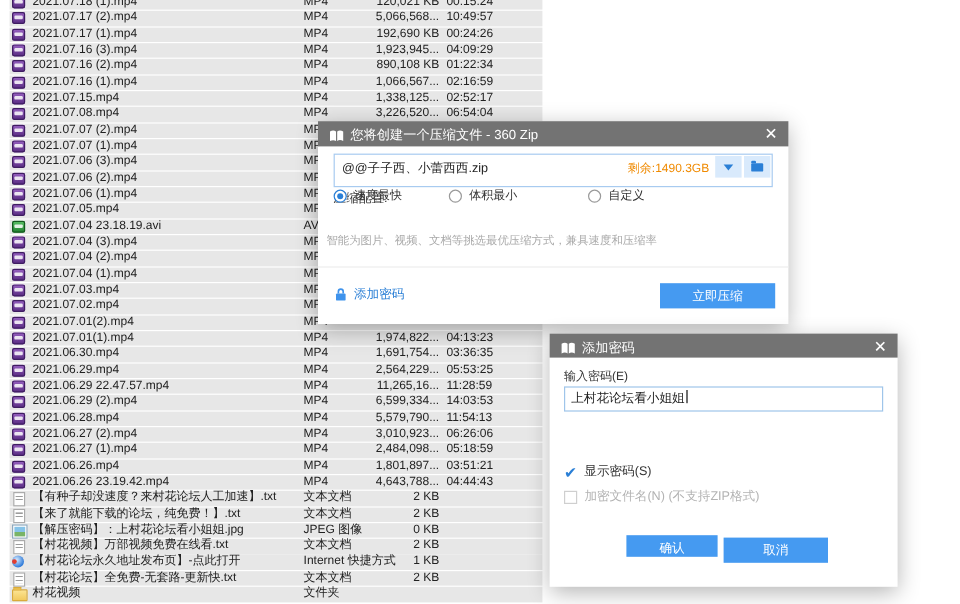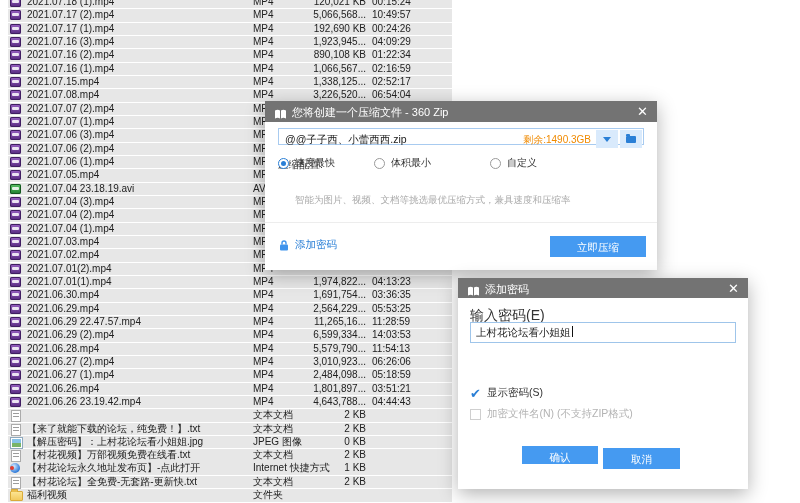--- a/index.html
+++ b/index.html
@@ -28,53 +28,53 @@
   .ic-url::after{content:"";position:absolute;left:0;top:3px;width:4px;height:4px;border-radius:50%;background:#e23c2e;}
   .ic-folder{top:2px;height:8px;background:linear-gradient(#fce492,#f2ca5e);border:1px solid #d9ab3a;border-radius:1px;}
   .ic-folder::before{content:"";position:absolute;left:0;top:-3px;width:5px;height:2px;background:#e9bd4c;border:1px solid #d9ab3a;border-bottom:none;border-radius:1px 1px 0 0;}
   
   .dlg{position:absolute;background:#fff;box-shadow:0 5px 18px rgba(0,0,0,.30);}
   .titlebar{position:relative;height:21px;background:#737373;color:#fff;}
   .titlebar .book{position:absolute;left:9px;top:5px;}
   .titlebar .title{position:absolute;left:27px;top:4px;font-size:11px;}
   .titlebar .close{position:absolute;right:9px;top:3px;font-size:13px;color:#fff;cursor:default;}
   .dlg1{left:265px;top:101px;width:392px;height:169px;}
-  .fileinput{position:absolute;left:13px;top:27px;width:366px;height:17px;border:1px solid #a8cbf0;background:#fff;box-sizing:border-box;}
+  .fileinput{position:absolute;left:13px;top:27px;width:366px;height:28px;border:1px solid #a8cbf0;background:#fff;box-sizing:border-box;}
   .fname{position:absolute;left:6px;top:4px;font-size:10.5px;color:#222;white-space:nowrap;}
   .free{position:absolute;right:52px;top:4px;font-size:10px;color:#f08a00;}
   .ibtn{position:absolute;top:1px;width:22px;height:18px;background:#d9eafc;display:flex;align-items:center;justify-content:center;}
   .ibtn.b1{right:25px;}
   .ibtn.b2{right:1px;}
   .tri{width:0;height:0;border-left:4px solid transparent;border-right:4px solid transparent;border-top:5px solid #2a7fd6;}
   .mini-folder{width:10px;height:7px;background:#2a7fd6;border-radius:1px;position:relative;}
   .mini-folder::before{content:"";position:absolute;left:0;top:-2px;width:4px;height:2px;background:#2a7fd6;border-radius:1px 1px 0 0;}
   .cfglabel{position:absolute;left:13px;top:57px;font-size:10.5px;color:#333;}
   .radio-group{position:absolute;top:55px;display:flex;align-items:center;font-size:10px;color:#333;cursor:default;}
   .radio{width:11px;height:11px;border-radius:50%;box-sizing:border-box;margin-right:6px;background:#fff;border:1px solid #9a9a9a;}
   .radio.on{border:1px solid #2a7fd6;position:relative;}
   .radio.on::after{content:"";position:absolute;left:2px;top:2px;width:5px;height:5px;border-radius:50%;background:#2a7fd6;}
-  .hint{position:absolute;left:30px;top:93px;font-size:9.5px;color:#a9a9a9;}
+  .hint{position:absolute;left:7px;top:93px;font-size:9.5px;color:#a9a9a9;}
   .divider{position:absolute;left:0;right:0;top:121px;border-top:1px solid #ededed;}
   .addpwd{position:absolute;left:13px;top:137px;display:flex;align-items:center;font-size:10.5px;color:#2a7fd6;cursor:default;}
   .addpwd svg{margin-right:5px;}
   .btn{position:absolute;background:#459af1;color:#fff;font-size:10.5px;border:none;text-align:center;cursor:default;
     font-family:"Liberation Sans","DejaVu Sans",sans-serif;}
   .compress{left:285px;top:135px;width:96px;height:21px;line-height:21px;text-align:center;}
   .dlg2{left:458px;top:278px;width:290px;height:211px;}
   .dlg2 .titlebar{height:20px;}
-  .pwd-label{position:absolute;left:12px;top:29px;font-size:14px;color:#333;}
+  .pwd-label{position:absolute;left:12px;top:29px;font-size:10px;color:#333;}
   .pwd-input{position:absolute;left:12px;top:44px;width:266px;height:21px;border:1px solid #9fc5ea;background:#fff;box-sizing:border-box;font-size:10.5px;color:#222;line-height:19px;padding-left:5px;white-space:nowrap;}
   .caret{display:inline-block;width:1px;height:11px;background:#111;margin-left:1px;vertical-align:-1px;}
   .chkrow{position:absolute;left:12px;display:flex;align-items:center;font-size:10.5px;}
   .chk1{top:108px;color:#333;}
   .chk2{top:129px;color:#b3b3b3;}
   .checkmark{color:#2a7fd6;font-size:13px;font-weight:bold;margin-right:6px;line-height:11px;}
   .emptybox{width:11px;height:11px;border:1px solid #cfcfcf;background:#fff;box-sizing:border-box;margin-right:6px;}
   .btn-ok{left:64px;top:168px;width:76px;height:18px;line-height:21px;}
-  .btn-cancel{left:145px;top:170px;width:77px;height:21px;line-height:21px;}
+  .btn-cancel{left:145px;top:170px;width:87px;height:21px;line-height:21px;}
 </style>
 </head>
 <body>
 
 <div class="screen">
   <div class="file-list">
       <div class="row">
         <span class="ic ic-mp4"></span>
         <span class="c c-name">2021.07.18 (1).mp4</span>
         <span class="c c-type">MP4</span>
@@ -286,20 +286,21 @@
       </div>
       <div class="row">
         <span class="ic ic-mp4"></span>
         <span class="c c-name">2021.06.26 23.19.42.mp4</span>
         <span class="c c-type">MP4</span>
         <span class="c c-size">4,643,788...</span>
         <span class="c c-time">04:44:43</span>
       </div>
       <div class="row">
         <span class="ic ic-txt"></span>
+        <span class="c c-name">【有种子却没速度？来村花论坛人工加速】.txt</span>
         <span class="c c-type">文本文档</span>
         <span class="c c-size">2 KB</span>
         <span class="c c-time"></span>
       </div>
       <div class="row">
         <span class="ic ic-txt"></span>
         <span class="c c-name">【来了就能下载的论坛，纯免费！】.txt</span>
         <span class="c c-type">文本文档</span>
         <span class="c c-size">2 KB</span>
         <span class="c c-time"></span>
@@ -327,21 +328,21 @@
       </div>
       <div class="row">
         <span class="ic ic-txt"></span>
         <span class="c c-name">【村花论坛】全免费-无套路-更新快.txt</span>
         <span class="c c-type">文本文档</span>
         <span class="c c-size">2 KB</span>
         <span class="c c-time"></span>
       </div>
       <div class="row">
         <span class="ic ic-folder"></span>
-        <span class="c c-name">福利视频</span>
+        <span class="c c-name">村花视频</span>
         <span class="c c-type">文件夹</span>
         <span class="c c-size"></span>
         <span class="c c-time"></span>
       </div>
     </div>
 </div>
 
 <div class="dlg dlg1">
   <div class="titlebar">
     <span class="book">

